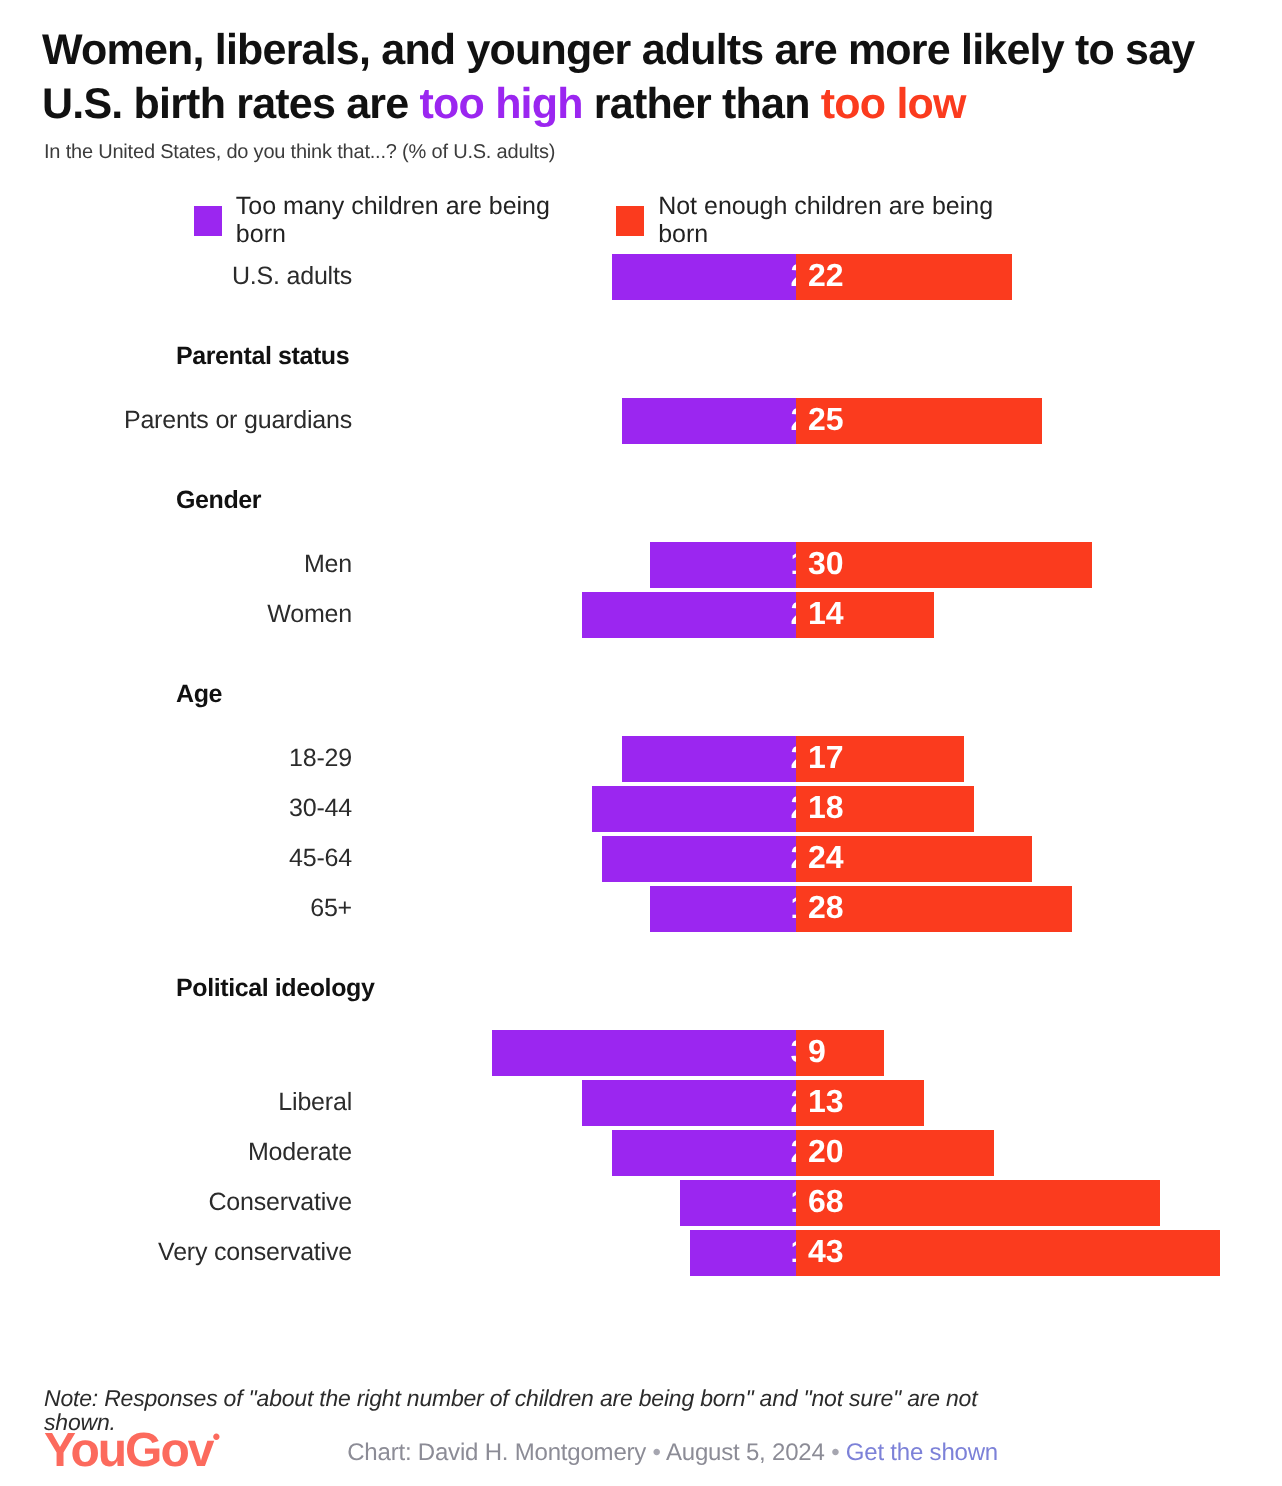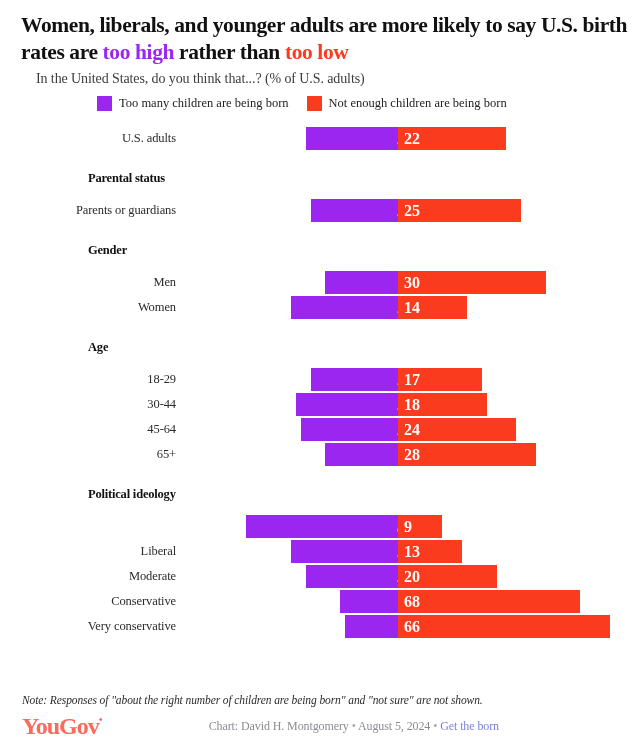--- a/index.html
+++ b/index.html
@@ -9,21 +9,20 @@
     background: #ffffff;
     font-family: "Liberation Sans", sans-serif;
     color: #1a1a1a;
     overflow: hidden;
   }
   #page {
     position: relative;
     width: 511px;
     height: 743px;
     padding: 0;
-    font-family: Liberation Serif, serif;
   }
 
   
   .title {
     position: absolute;
     left: 21px;
     top: 12px;
     width: 610px;
     font-size: 21.5px;
     font-weight: bold;
@@ -31,24 +30,23 @@
     letter-spacing: -0.4px;
     color: #111111;
   }
   .title .hi { color: #9B26F0; }
   .title .lo { color: #FB3B1E; }
 
   .subtitle {
     position: absolute;
     left: 22px;
     top: 71px;
-    font-size: 14px;
+    font-size: 10px;
     color: #3c3c3c;
     letter-spacing: -0.1px;
-    margin-left: 14px;
   }
 
   
   .legend {
     position: absolute;
     left: 97px;
     top: 96px;
     display: flex;
     align-items: center;
     gap: 18px;
@@ -327,29 +325,29 @@
           </div>
         </div>
       </div>
       <div class="row">
         <div class="row-label">Very conservative</div>
         <div class="bars">
           <div class="bar bar-left" style="background: rgb(155, 38, 240); width: 73.95px;">
             <span>15</span>
           </div>
           <div class="bar bar-right" style="background: rgb(251, 59, 30); width: 211.99px;">
-            <span>66</span>
+            <span>43</span>
           </div>
         </div>
       </div>
     </div>
 
   <div class="footer-note">Note: Responses of "about the right number of children are being born" and "not sure" are not shown.</div>
   <div class="brand"><span>YouGov</span><span class="dot">•</span></div>
   <div class="credit">
     <span>Chart: David H. Montgomery</span>
     <span class="sep">•</span>
     <span>August 5, 2024</span>
     <span class="sep">•</span>
-    <span class="link">Get the born</span>
+    <span class="link">Get the shown</span>
   </div>
 
 </div>
 
 </body></html>

